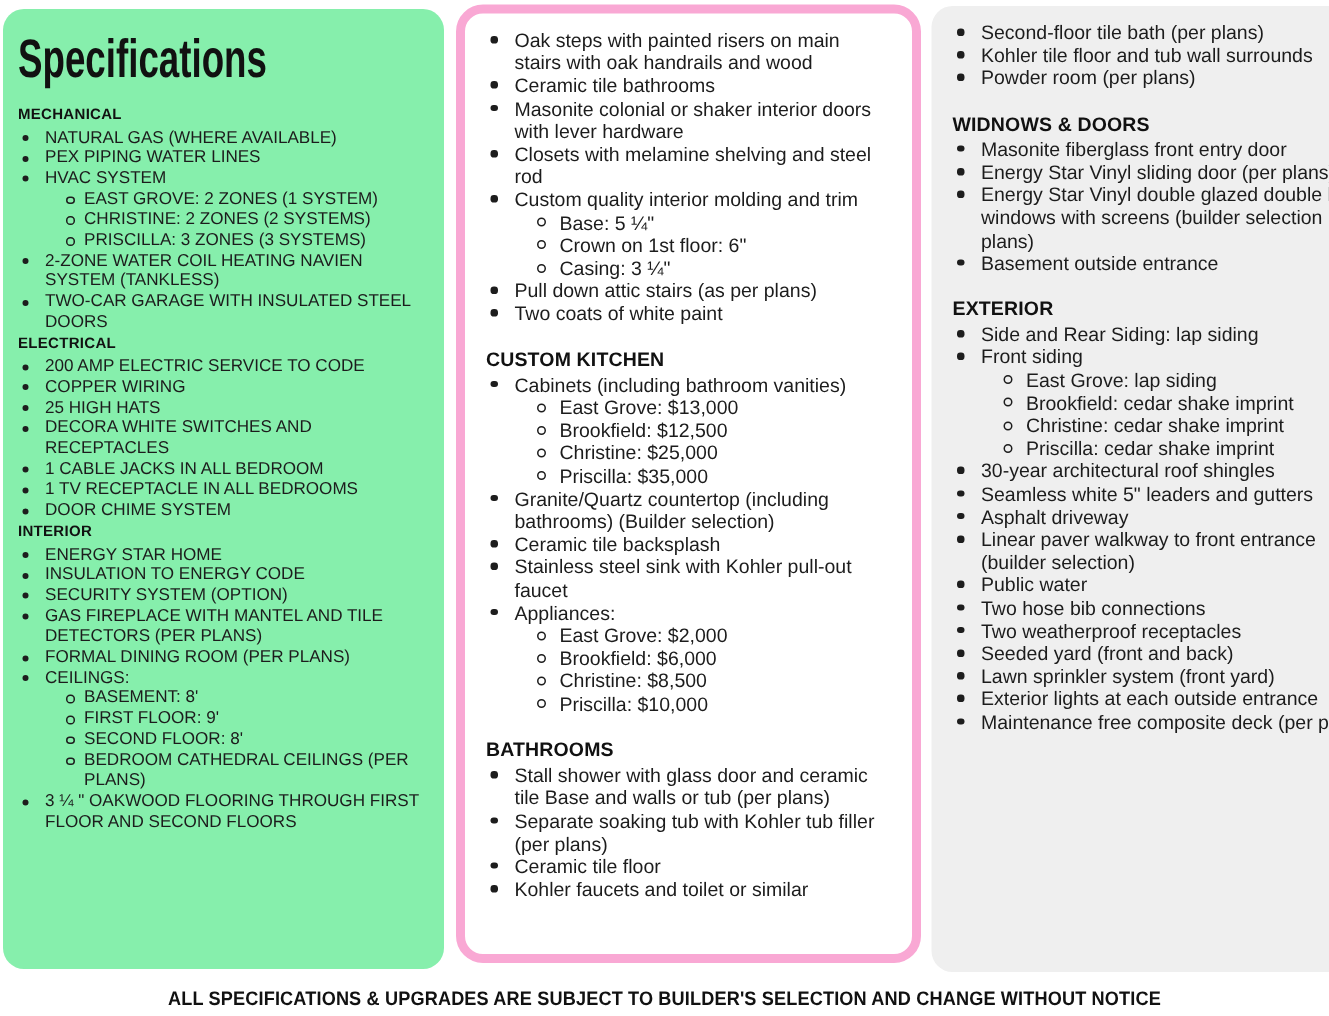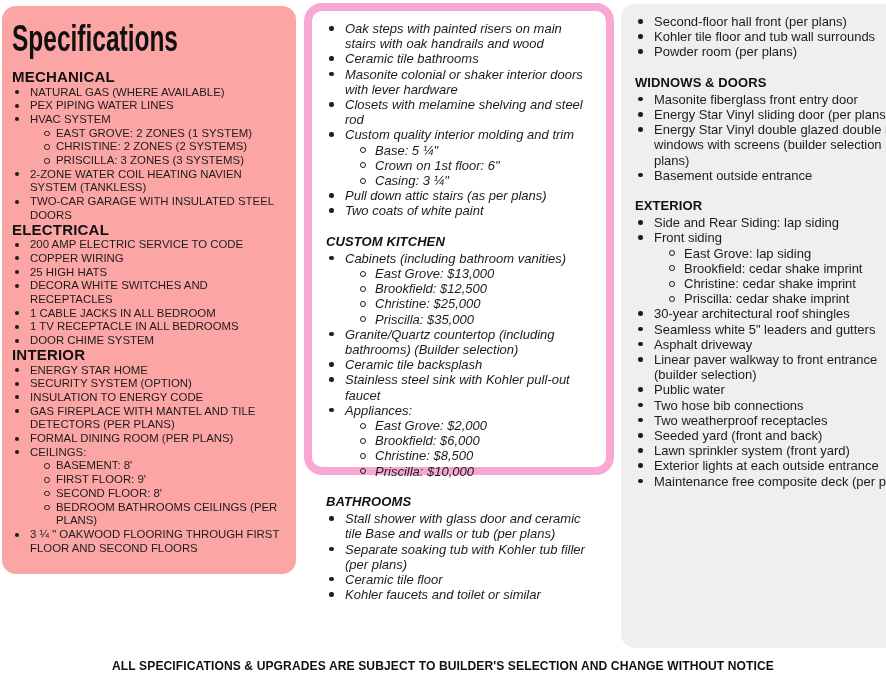--- a/index.html
+++ b/index.html
@@ -3,49 +3,48 @@
 <meta charset="utf-8">
 <style>
   html,body{margin:0;padding:0;}
   body{
     width:886px;height:677px;overflow:hidden;position:relative;
     background:#ffffff;color:#1c1c1c;
     font-family:"Liberation Sans","DejaVu Sans",sans-serif;
   }
   .panel{position:absolute;box-sizing:border-box;}
   #left-panel{
-    left:2px;top:6px;width:294px;height:568px;
-    background:#fca5a5;border-radius:14px;
+    left:2px;top:6px;width:294px;height:640px;
+    background:#86efac;border-radius:14px;
     padding:8px 16px 0 10px;
   }
   #middle-panel{
-    left:304px;top:3px;width:310px;height:472px;
-    background:#ffffff;border:8px solid #f9a8d4;border-radius:18px;
+    left:304px;top:3px;width:310px;height:639px;
+    background:#ffffff;border:6px solid #f9a8d4;border-radius:18px;
     padding:10px 14px 0 14px;
-    font-style:italic;
   }
   #right-panel{
     left:621px;top:4px;width:312px;height:644px;
     background:#efefef;border-radius:14px;
     padding:10px 10px 0 14px;
   }
   .doc-title{
     margin:6px 0 12px 0;
     font-size:36px;font-weight:bold;line-height:1.05;color:#111;
     transform:scaleX(0.68);transform-origin:left top;
     white-space:nowrap;
   }
   .sec{}
   .sec:first-child{margin-top:0;}
   #middle-panel .sec, #right-panel .sec{margin-top:15px;}
   #middle-panel .sec:first-child, #right-panel .sec:first-child{margin-top:0;}
   h2{
     margin:0 0 2px 0;font-weight:bold;color:#111;
   }
-  #left-panel h2{font-size:15px;letter-spacing:0.2px;}
+  #left-panel h2{font-size:10px;letter-spacing:0.2px;}
   #middle-panel h2,#right-panel h2{font-size:13px;letter-spacing:0.1px;}
   ul{list-style:none;margin:0;padding:0;}
   #left-panel{font-size:11.4px;line-height:13.7px;}
   #middle-panel,#right-panel{font-size:13px;line-height:15.2px;}
   li.l1{position:relative;padding-left:19px;}
   #left-panel li.l1{padding-left:18px;}
   li.l1::before{
     content:"";position:absolute;left:3px;top:5px;
     width:4.5px;height:4.5px;border-radius:50%;background:#1d1d1d;
   }
@@ -94,29 +93,29 @@
           <li class="l1"><span>DECORA WHITE SWITCHES AND RECEPTACLES</span></li>
           <li class="l1"><span>1 CABLE JACKS IN ALL BEDROOM</span></li>
           <li class="l1"><span>1 TV RECEPTACLE IN ALL BEDROOMS</span></li>
           <li class="l1"><span>DOOR CHIME SYSTEM</span></li>
         </ul>
       </div>
       <div class="sec">
         <h2>INTERIOR</h2>
         <ul>
           <li class="l1"><span>ENERGY STAR HOME</span></li>
+          <li class="l1"><span>INSULATION TO ENERGY CODE</span></li>
           <li class="l1"><span>SECURITY SYSTEM (OPTION)</span></li>
-          <li class="l1"><span>INSULATION TO ENERGY CODE</span></li>
           <li class="l1"><span>GAS FIREPLACE WITH MANTEL AND TILE DETECTORS (PER PLANS)</span></li>
           <li class="l1"><span>FORMAL DINING ROOM (PER PLANS)</span></li>
           <li class="l1"><span>CEILINGS:</span><ul>
               <li class="l2">BASEMENT: 8'</li>
               <li class="l2">FIRST FLOOR: 9'</li>
               <li class="l2">SECOND FLOOR: 8'</li>
-              <li class="l2">BEDROOM BATHROOMS CEILINGS (PER PLANS)</li>
+              <li class="l2">BEDROOM CATHEDRAL CEILINGS (PER PLANS)</li>
             </ul></li>
           <li class="l1"><span>3 ¼ " OAKWOOD FLOORING THROUGH FIRST FLOOR AND SECOND FLOORS</span></li>
         </ul>
       </div>
     </div>
 </div>
 
 <div class="panel" id="middle-panel">
   <div class="sections">
       <div class="sec">
@@ -163,21 +162,21 @@
           <li class="l1"><span>Kohler faucets and toilet or similar</span></li>
         </ul>
       </div>
     </div>
 </div>
 
 <div class="panel" id="right-panel">
   <div class="sections">
       <div class="sec">
         <ul>
-          <li class="l1"><span>Second-floor hall front (per plans)</span></li>
+          <li class="l1"><span>Second-floor tile bath (per plans)</span></li>
           <li class="l1"><span>Kohler tile floor and tub wall surrounds</span></li>
           <li class="l1"><span>Powder room (per plans)</span></li>
         </ul>
       </div>
       <div class="sec">
         <h2>WIDNOWS &amp; DOORS</h2>
         <ul>
           <li class="l1"><span>Masonite fiberglass front entry door</span></li>
           <li class="l1"><span>Energy Star Vinyl sliding door (per plans)</span></li>
           <li class="l1"><span>Energy Star Vinyl double glazed double hung windows with screens (builder selection per plans)</span></li>

